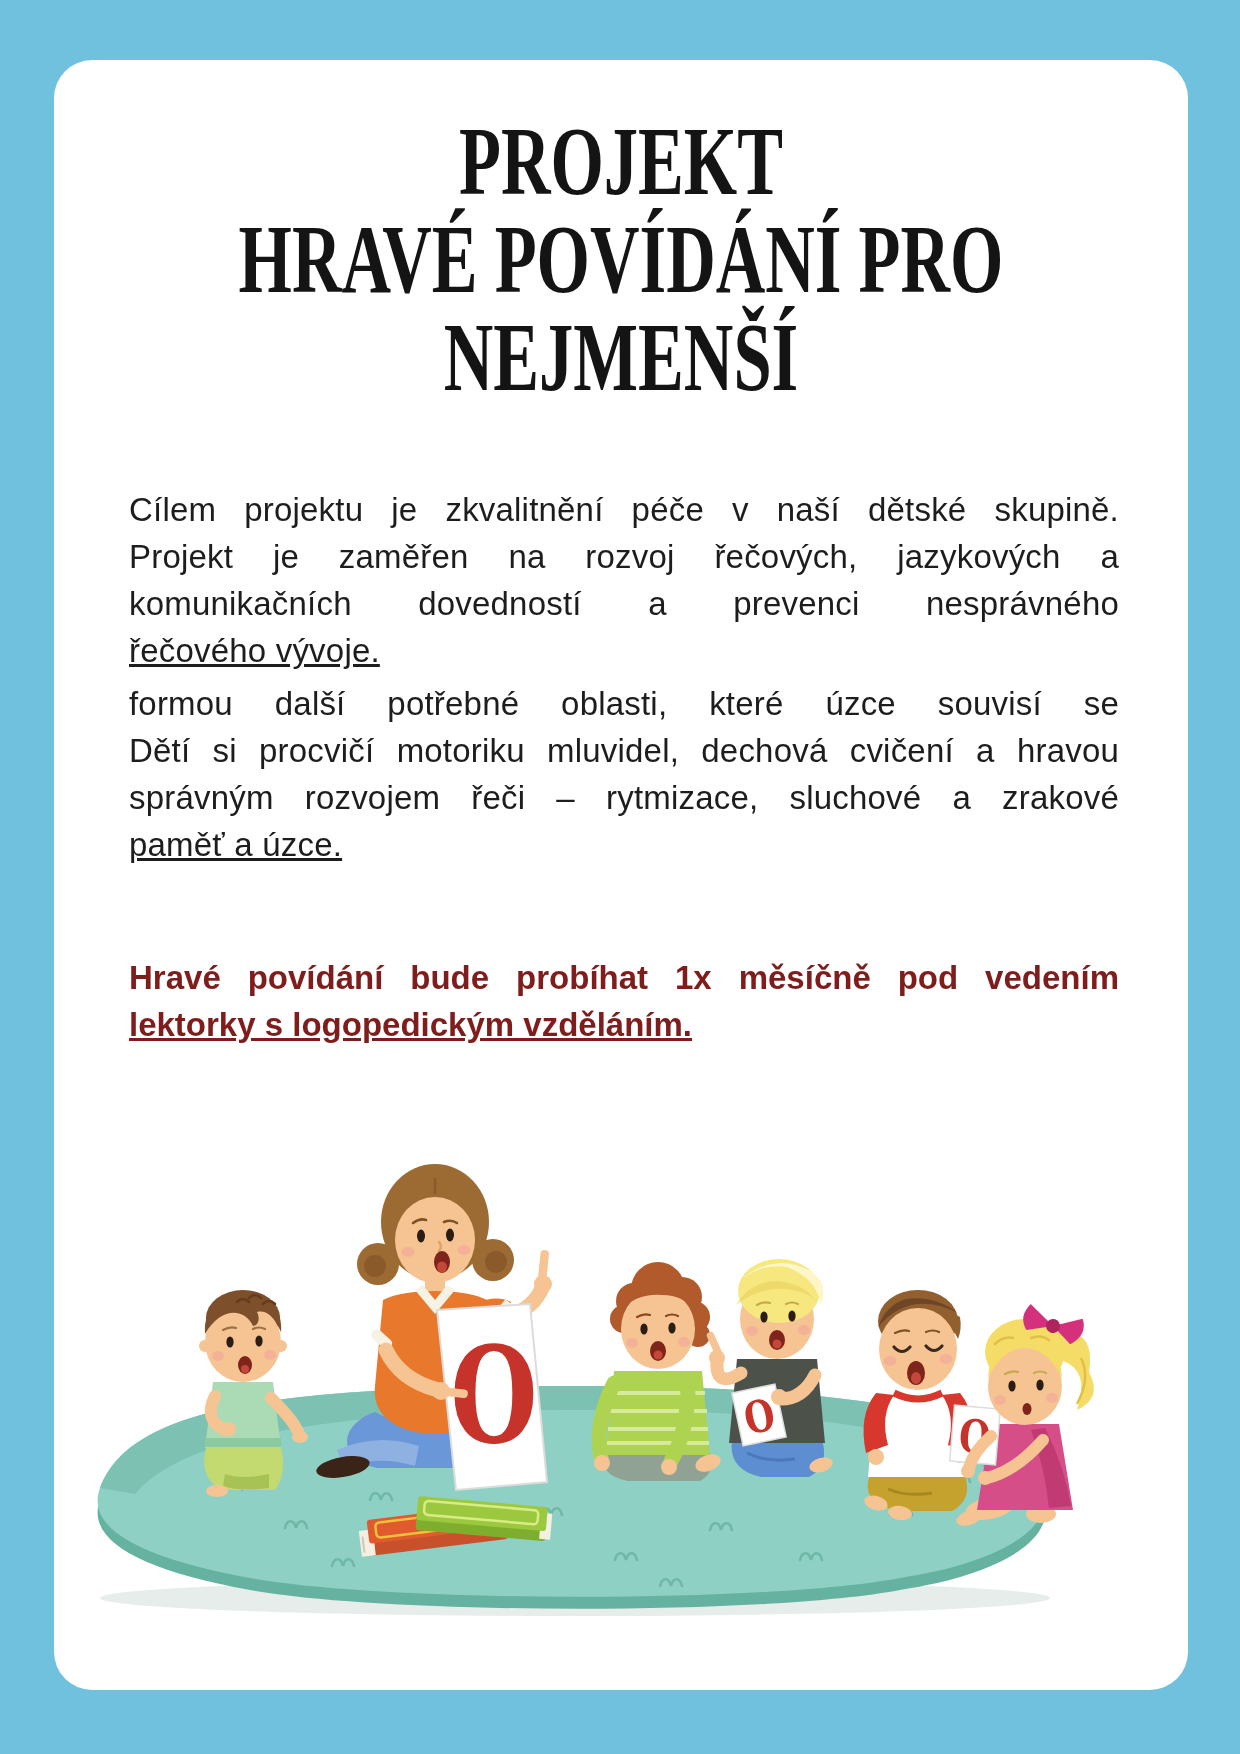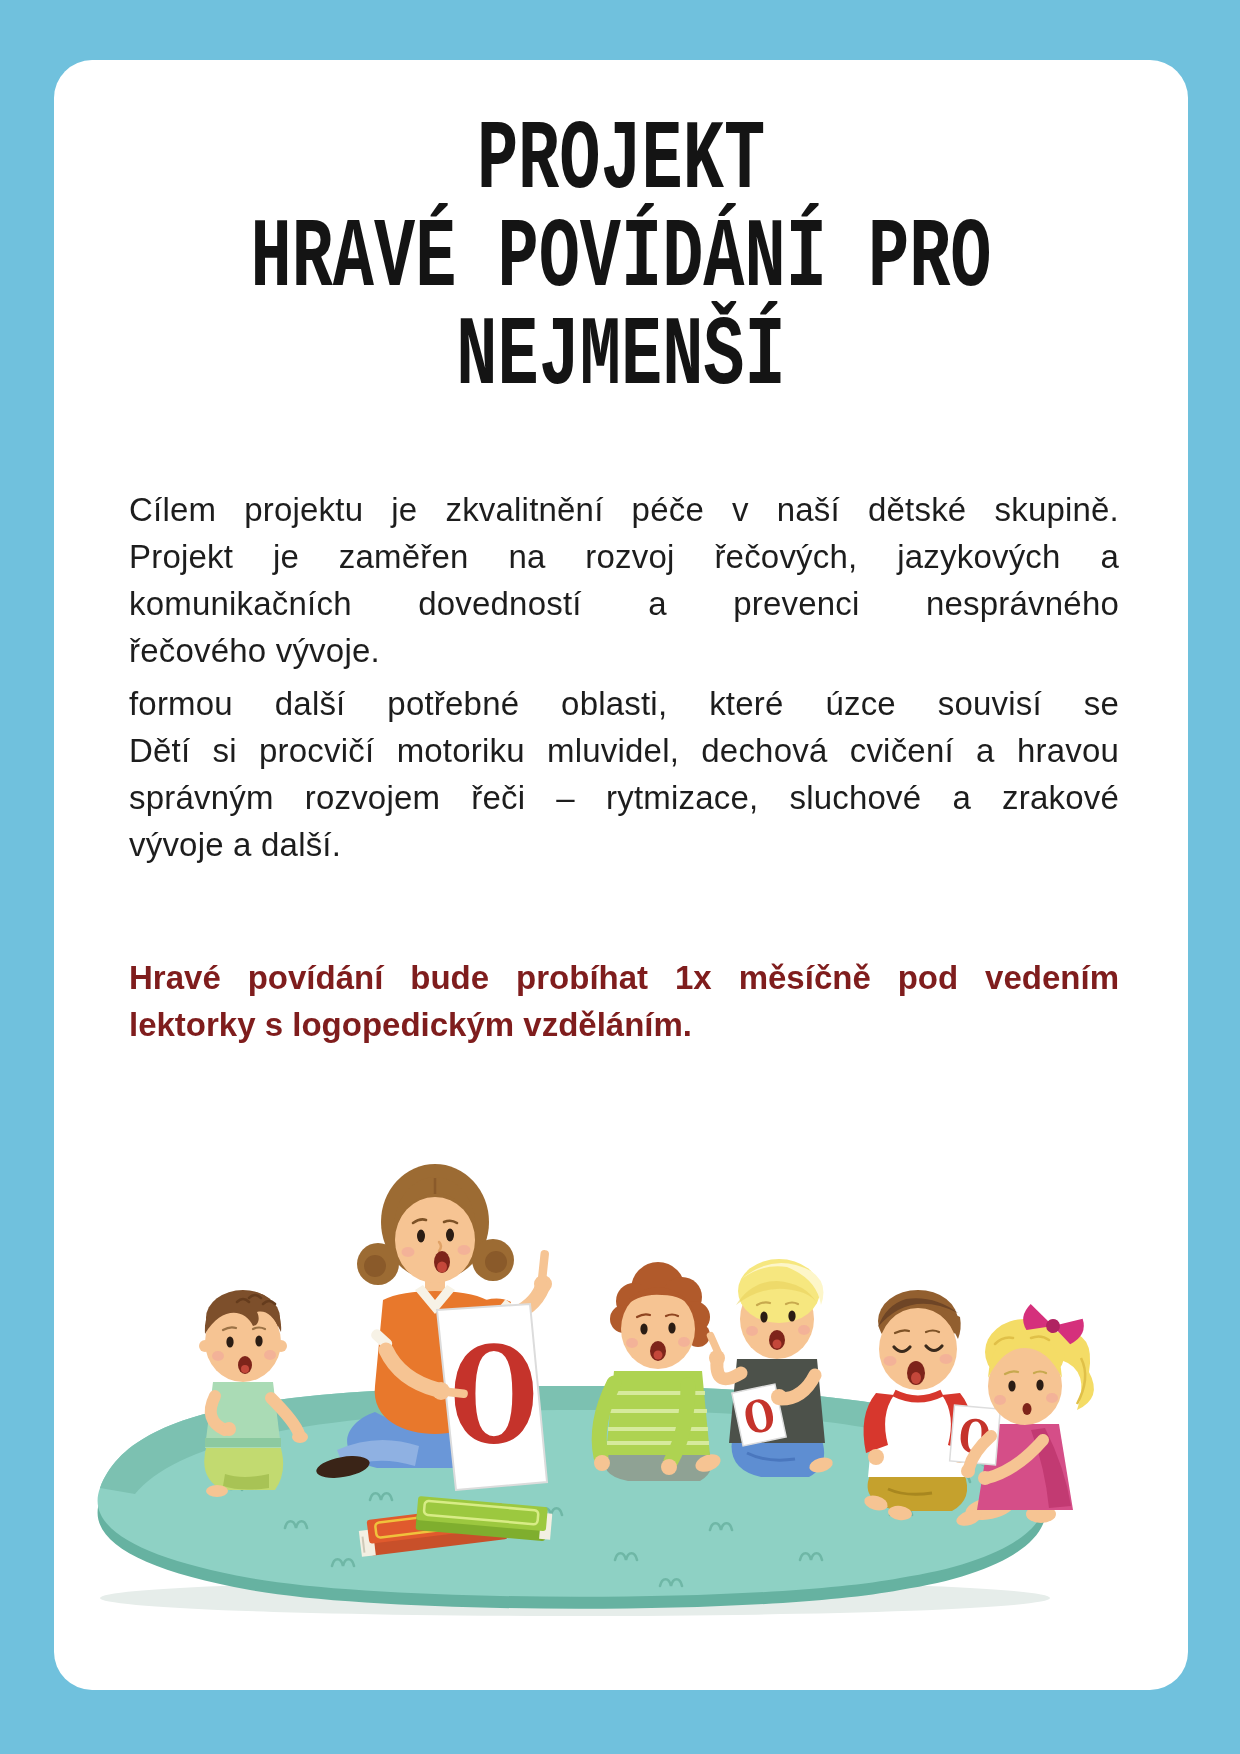--- a/index.html
+++ b/index.html
@@ -15,21 +15,21 @@
     left:54px;top:60px;
     width:1134px;height:1630px;
     background:#ffffff;
     border-radius:38px;
   }
   .title{
     position:absolute;
     left:54px;top:112px;
     width:1134px;
     line-height:98px;
-    font-family:Liberation Mono, monospace;
+    font-family:Liberation Serif, serif;
     font-weight:700;
     font-size:98px;
     color:#141414;
     text-align:center;
     letter-spacing:0px;
   }
   .title .tline{
     white-space:nowrap;
     transform:scaleX(0.70);
     transform-origin:50% 50%;
@@ -44,20 +44,21 @@
     letter-spacing:0.2px;
   }
   .para .jline{
     text-align:justify;
     text-align-last:justify;
     white-space:normal;
   }
   .para .lline{
     text-align:right;
     text-align-last:left;
+    text-decoration:underline;
   }
   .para.bold{
     font-weight:700;
     color:#7f1d1d;
     letter-spacing:0px;
   }
   .illu{
     position:absolute;
     left:70px;top:1058px;
     width:1100px;height:560px;
@@ -79,21 +80,21 @@
     <div class="jline">Cílem projektu je zkvalitnění péče v naší dětské skupině.</div>
     <div class="jline">Projekt je zaměřen na rozvoj řečových, jazykových a</div>
     <div class="jline">komunikačních dovedností a prevenci nesprávného</div>
     <div class="lline">řečového vývoje.</div>
   </div>
 
   <div class="para" style="top:680px">
     <div class="jline">formou další potřebné oblasti, které úzce souvisí se</div>
     <div class="jline">Dětí si procvičí motoriku mluvidel, dechová cvičení a hravou</div>
     <div class="jline">správným rozvojem řeči – rytmizace, sluchové a zrakové</div>
-    <div class="lline">vývoje a další.</div>
+    <div class="lline">paměť a úzce.</div>
   </div>
 
   <div class="para bold" style="top:954px">
     <div class="jline">Hravé povídání bude probíhat 1x měsíčně pod vedením</div>
     <div class="lline">lektorky s logopedickým vzděláním.</div>
   </div>
 
   <svg class="illu" viewBox="0 0 1100 560">
 
     <ellipse cx="505" cy="540" rx="475" ry="18" fill="#e6edea"></ellipse>

